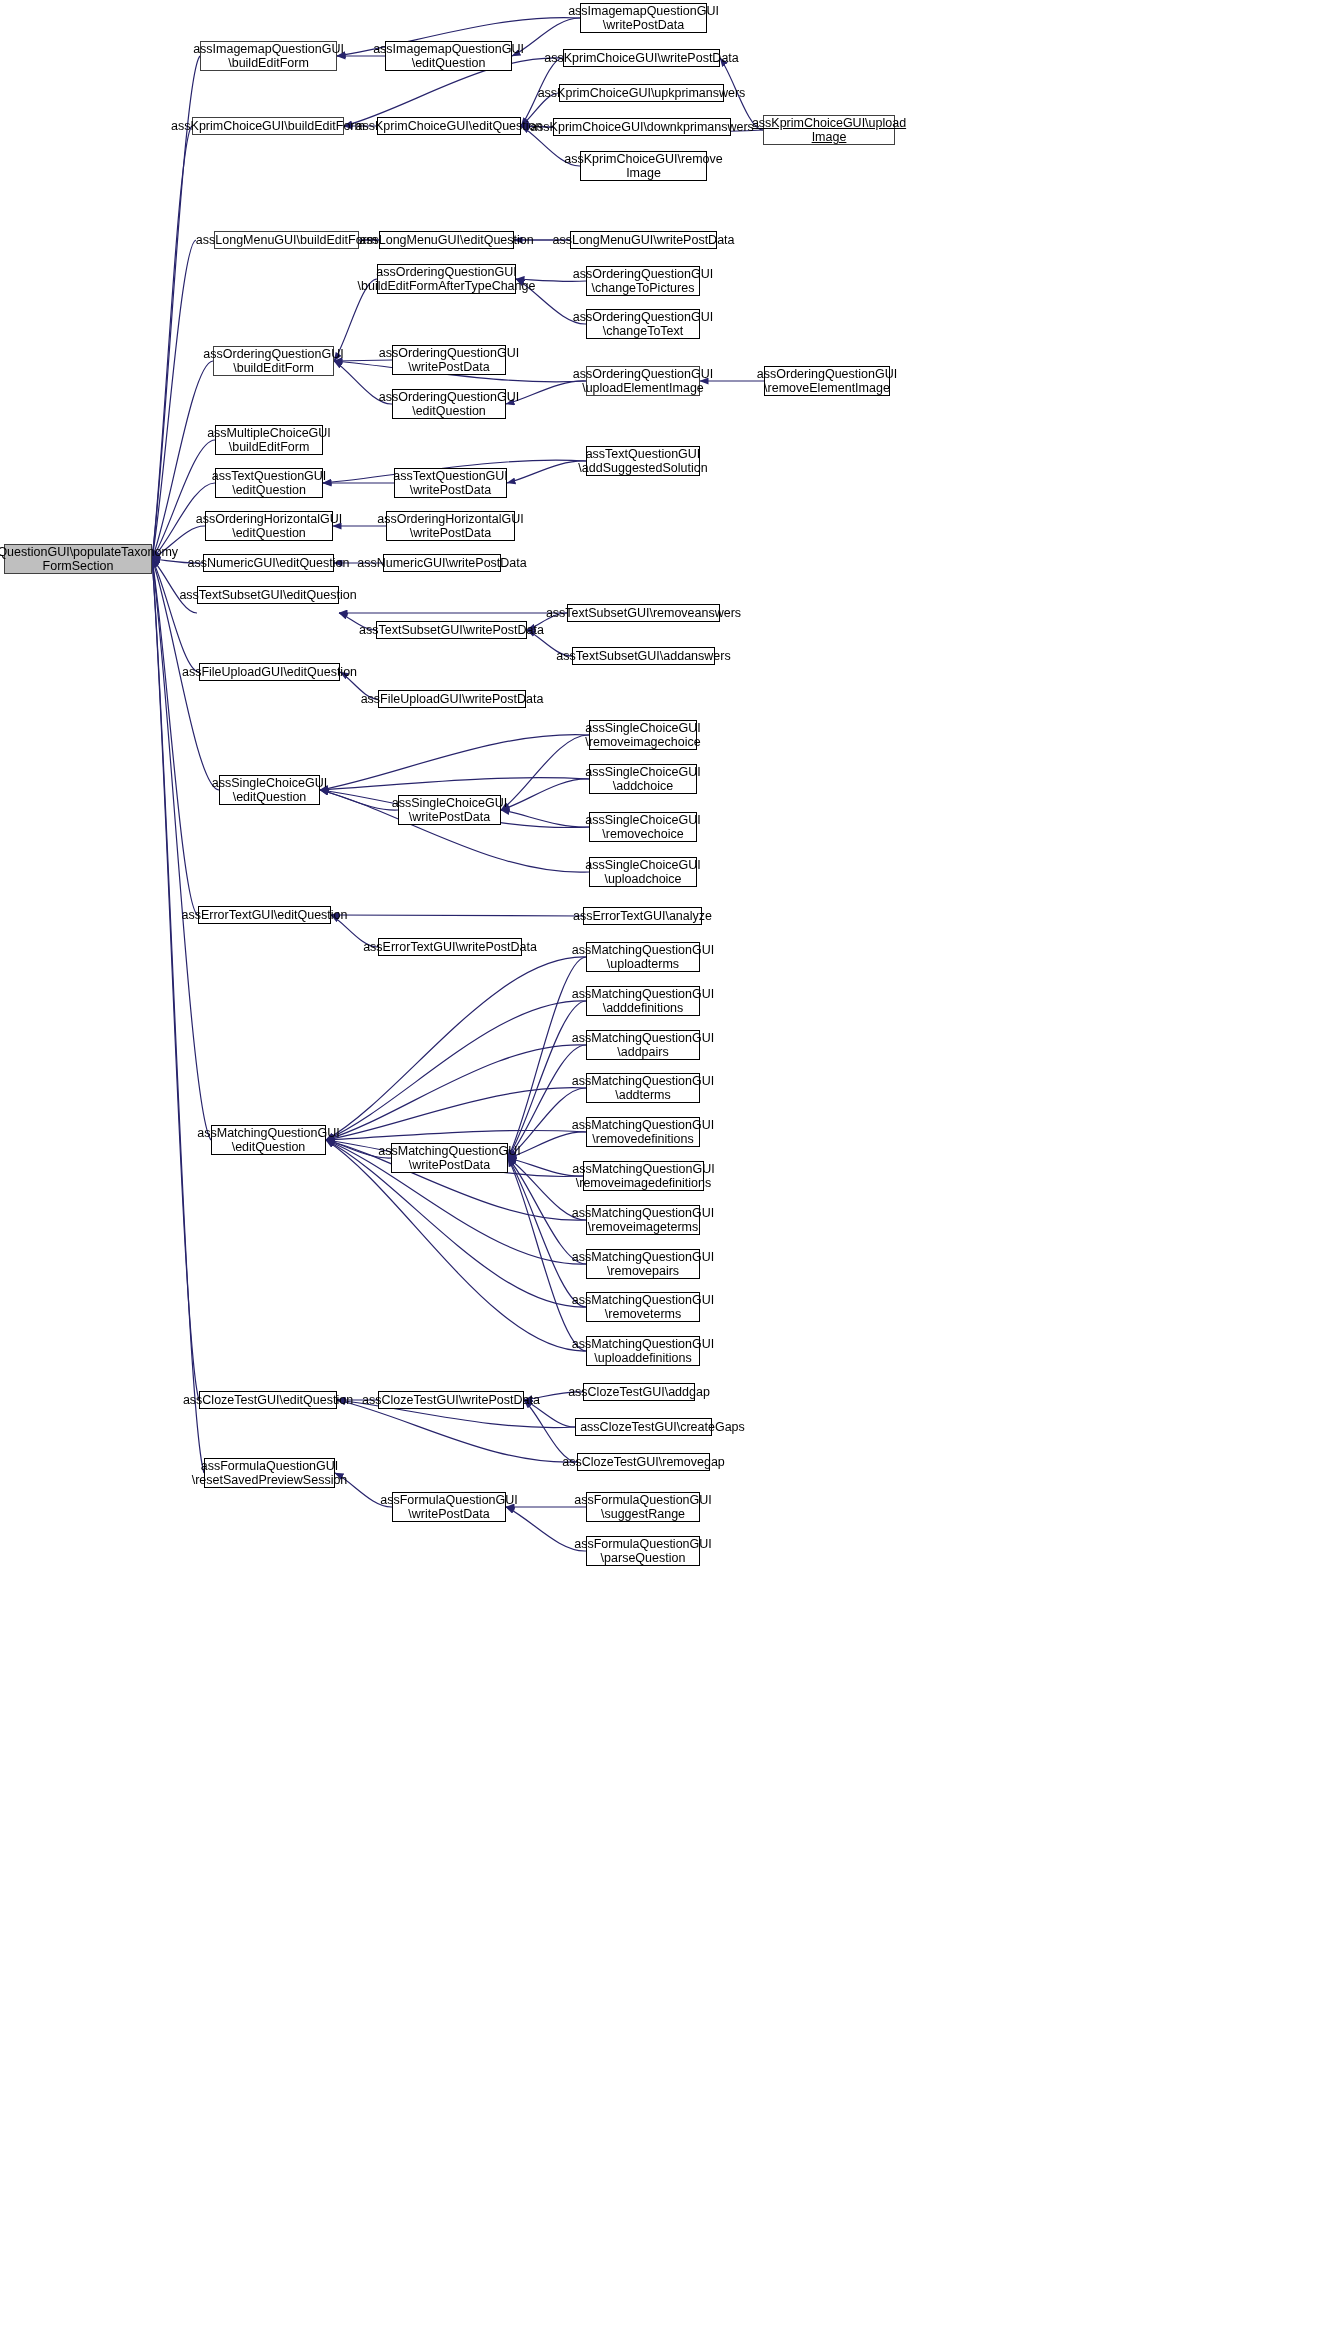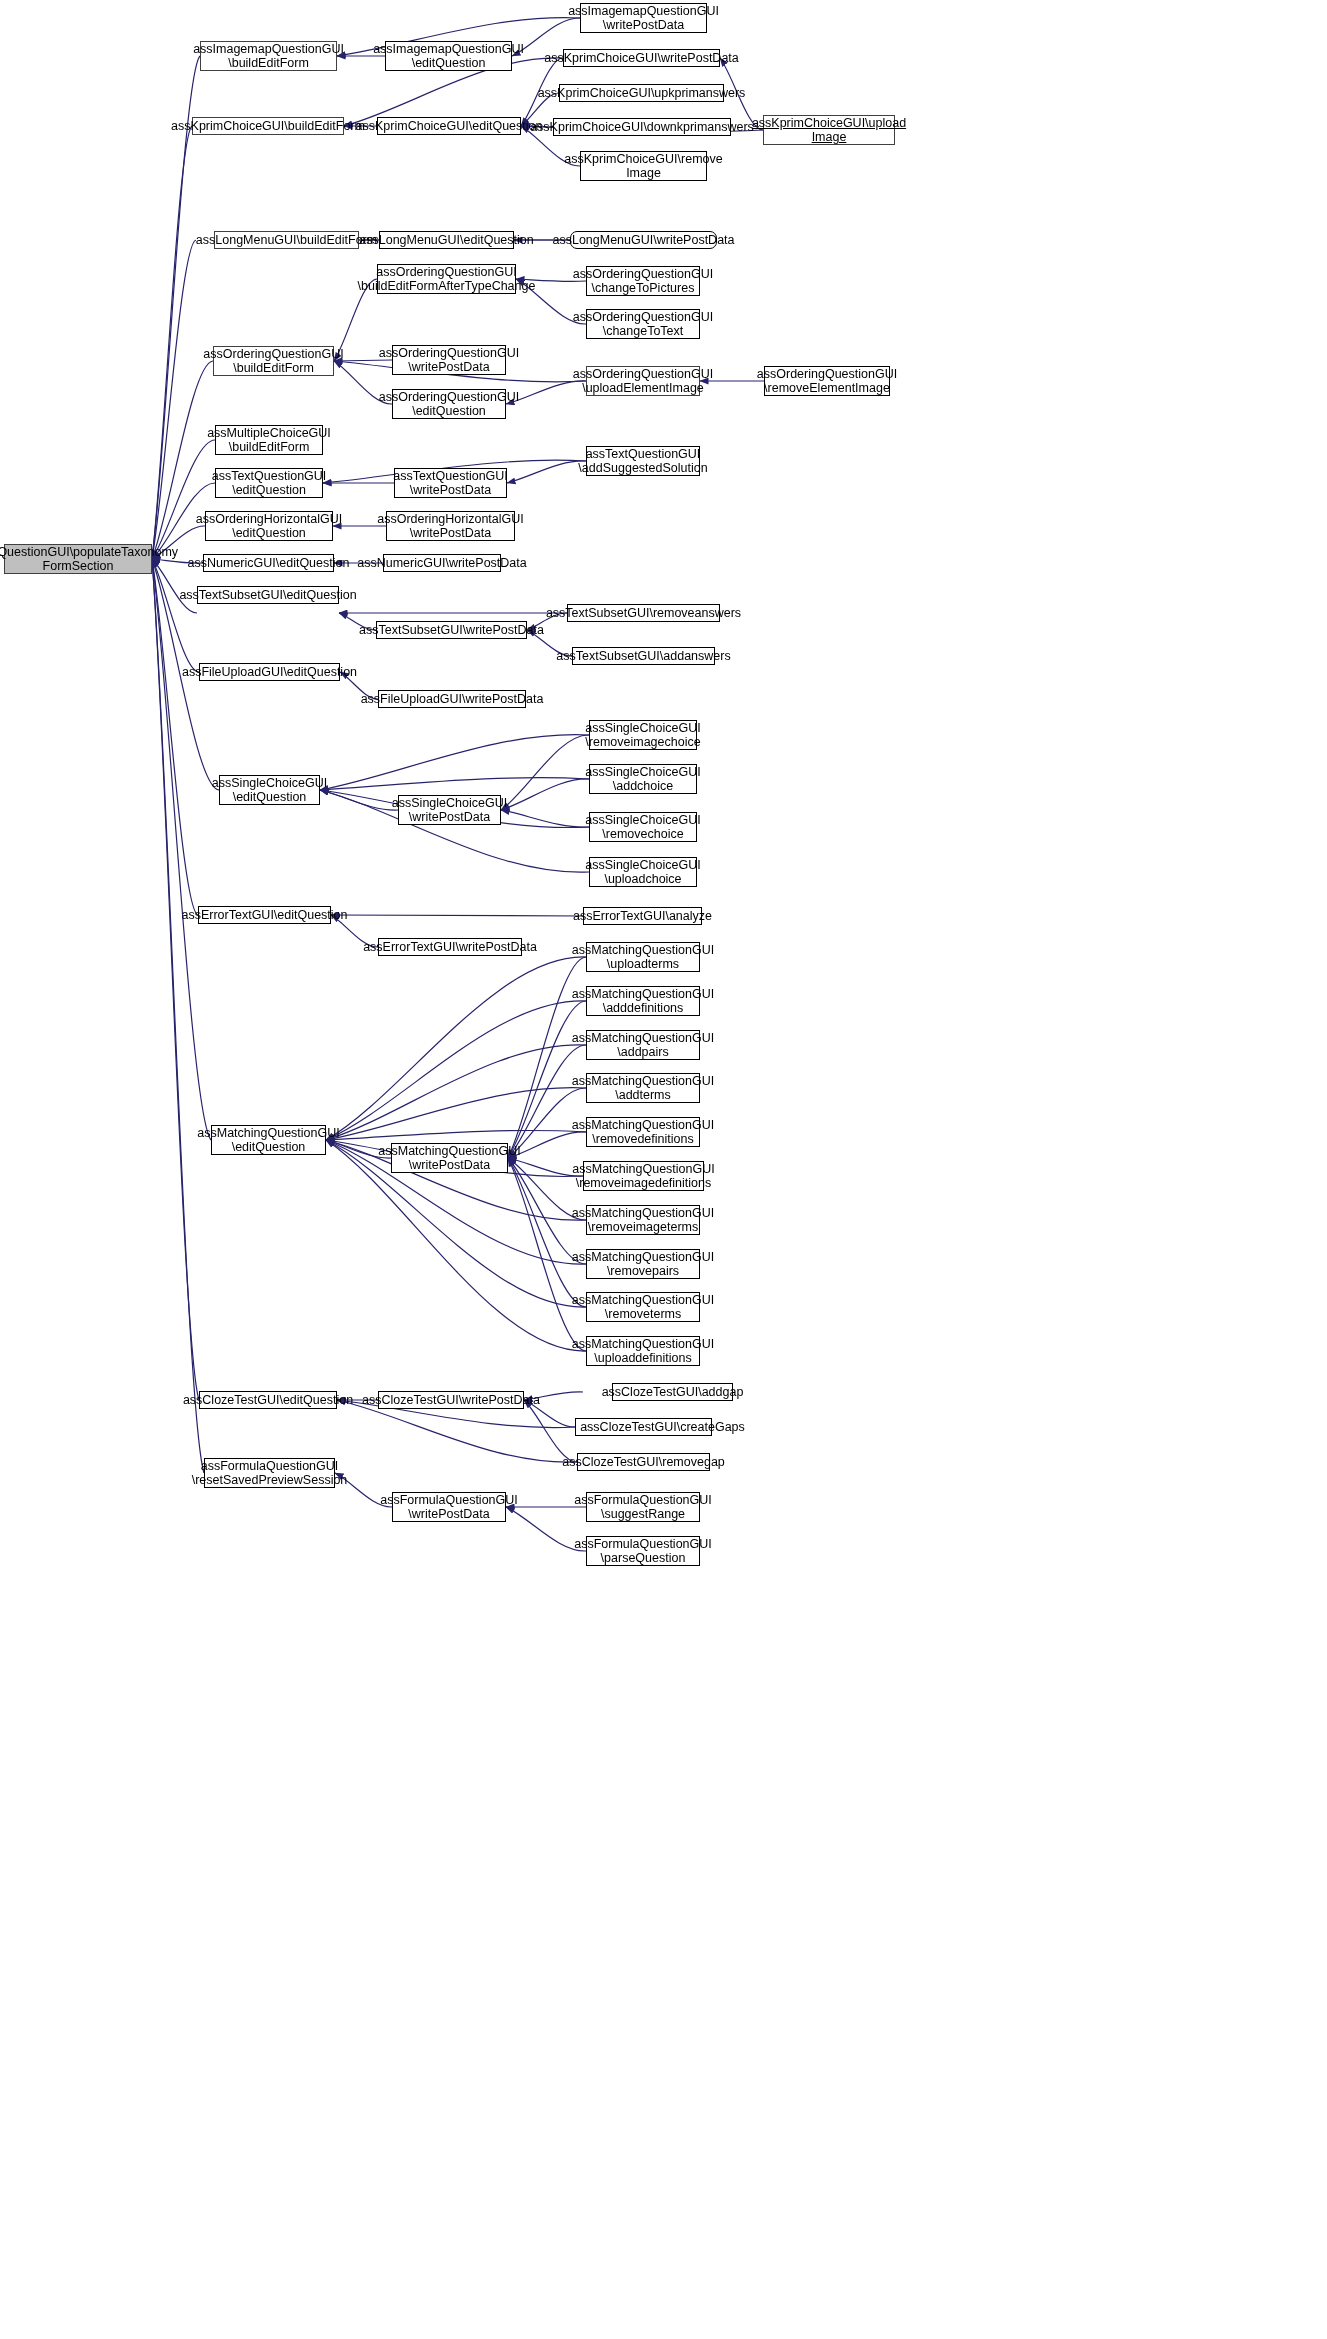--- a/index.html
+++ b/index.html
@@ -125,21 +125,21 @@
       <div class="node" style="left: 377px; top: 117px; width: 144px; height: 18px;">assKprimChoiceGUI\editQuestion</div>
       <div class="node" style="left: 563px; top: 49px; width: 157px; height: 18px;">assKprimChoiceGUI\writePostData</div>
       <div class="node" style="left: 559px; top: 84px; width: 165px; height: 18px;">assKprimChoiceGUI\upkprimanswers</div>
       <div class="node" style="left: 553px; top: 118px; width: 178px; height: 18px;">assKprimChoiceGUI\downkprimanswers</div>
       <div class="node" style="left: 580px; top: 151px; width: 127px; height: 30px;">assKprimChoiceGUI\remove
 Image</div>
       <div class="node thick" style="left: 763px; top: 115px; width: 132px; height: 30px; text-decoration: underline;">assKprimChoiceGUI\upload
 Image</div>
       <div class="node thick" style="left: 196px; top: 231px; width: 145px; height: 18px; margin-left: 18px;">assLongMenuGUI\buildEditForm</div>
       <div class="node" style="left: 379px; top: 231px; width: 135px; height: 18px;">assLongMenuGUI\editQuestion</div>
-      <div class="node" style="left: 570px; top: 231px; width: 147px; height: 18px; border-radius: 7px;">assLongMenuGUI\writePostData</div>
+      <div class="node" style="left: 570px; top: 231px; width: 147px; height: 18px;">assLongMenuGUI\writePostData</div>
       <div class="node" style="left: 377px; top: 264px; width: 139px; height: 30px;">assOrderingQuestionGUI
 \buildEditFormAfterTypeChange</div>
       <div class="node" style="left: 586px; top: 266px; width: 114px; height: 30px;">assOrderingQuestionGUI
 \changeToPictures</div>
       <div class="node" style="left: 586px; top: 309px; width: 114px; height: 30px;">assOrderingQuestionGUI
 \changeToText</div>
       <div class="node thick" style="left: 213px; top: 346px; width: 121px; height: 30px;">assOrderingQuestionGUI
 \buildEditForm</div>
       <div class="node" style="left: 392px; top: 345px; width: 114px; height: 30px;">assOrderingQuestionGUI
 \writePostData</div>
@@ -203,21 +203,21 @@
       <div class="node" style="left: 586px; top: 1205px; width: 114px; height: 30px;">assMatchingQuestionGUI
 \removeimageterms</div>
       <div class="node" style="left: 586px; top: 1249px; width: 114px; height: 30px;">assMatchingQuestionGUI
 \removepairs</div>
       <div class="node" style="left: 586px; top: 1292px; width: 114px; height: 30px;">assMatchingQuestionGUI
 \removeterms</div>
       <div class="node" style="left: 586px; top: 1336px; width: 114px; height: 30px;">assMatchingQuestionGUI
 \uploaddefinitions</div>
       <div class="node" style="left: 199px; top: 1391px; width: 138px; height: 18px;">assClozeTestGUI\editQuestion</div>
       <div class="node" style="left: 378px; top: 1391px; width: 146px; height: 18px;">assClozeTestGUI\writePostData</div>
-      <div class="node" style="left: 612px; top: 1383px; width: 121px; height: 18px;">assClozeTestGUI\addgap</div>
+      <div class="node" style="left: 583px; top: 1383px; width: 112px; height: 18px;">assClozeTestGUI\addgap</div>
       <div class="node" style="left: 575px; top: 1418px; width: 137px; height: 18px; padding-left: 41px;">assClozeTestGUI\createGaps</div>
       <div class="node" style="left: 577px; top: 1453px; width: 133px; height: 18px;">assClozeTestGUI\removegap</div>
       <div class="node" style="left: 204px; top: 1458px; width: 131px; height: 30px;">assFormulaQuestionGUI
 \resetSavedPreviewSession</div>
       <div class="node" style="left: 392px; top: 1492px; width: 114px; height: 30px;">assFormulaQuestionGUI
 \writePostData</div>
       <div class="node" style="left: 586px; top: 1492px; width: 114px; height: 30px;">assFormulaQuestionGUI
 \suggestRange</div>
       <div class="node" style="left: 586px; top: 1536px; width: 114px; height: 30px;">assFormulaQuestionGUI
 \parseQuestion</div>

